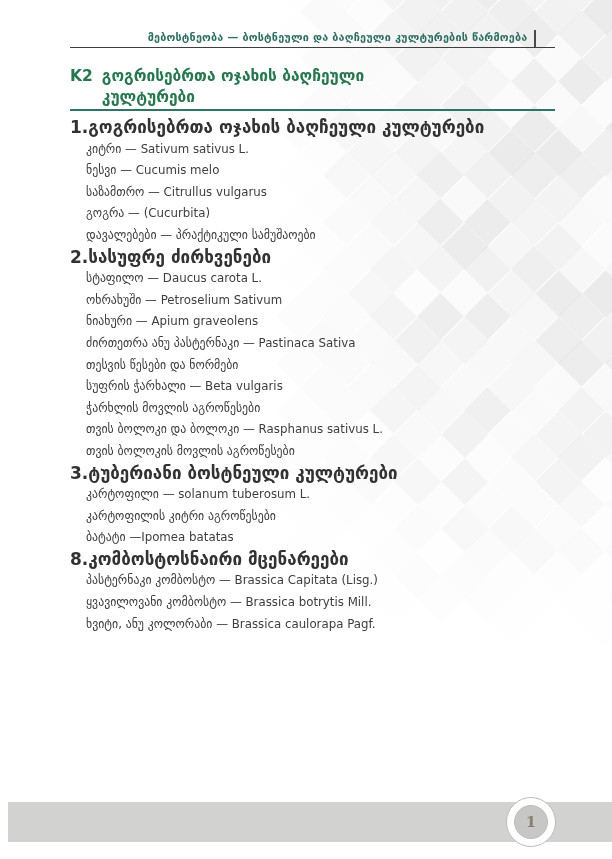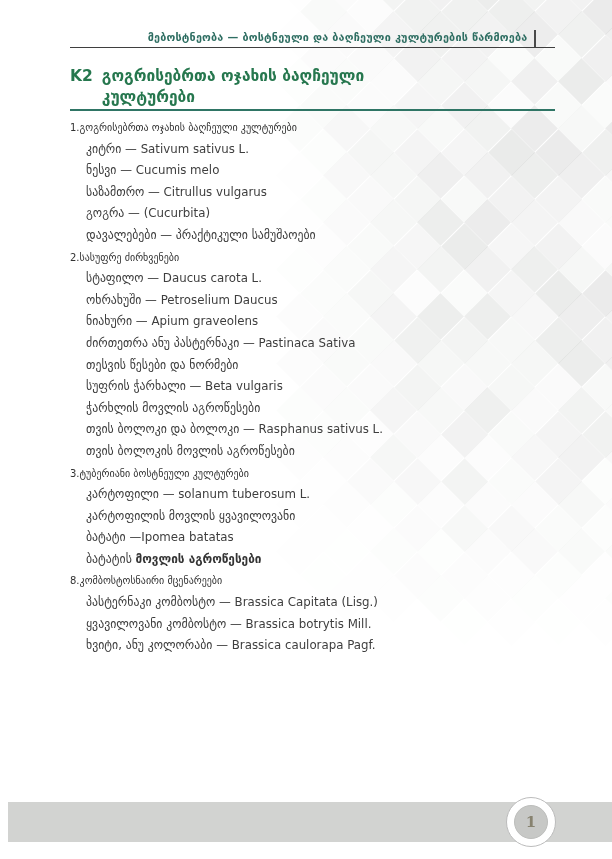--- a/index.html
+++ b/index.html
@@ -21,21 +21,21 @@
   }
   .header-bar { width:1.6px; height:17px; background:#4a4a4a; margin-left:7px; margin-right:19px; }
 
   .chapter { position:absolute; left:70px; top:66px; z-index:2; display:flex; }
   .chapter-code { font-size:15.5px; font-weight:bold; color:#26774e; line-height:21px; margin-right:9px; }
   .chapter-title { font-size:15.5px; font-weight:bold; color:#26774e; line-height:21px; max-width:285px; }
 
   .title-rule { position:absolute; left:70px; right:57px; top:109px; height:1.8px; background:#2f7565; z-index:2; }
 
   .toc { position:absolute; left:70px; top:117px; width:475px; z-index:2; }
-  .toc-heading { font-size:10px; font-weight:normal; color:#323232; line-height:21.6px; white-space:nowrap; }
+  .toc-heading { font-size:17px; font-weight:bold; color:#323232; line-height:21.6px; white-space:nowrap; }
   .toc-item { font-size:11.8px; color:#3e3e3e; line-height:21.6px; padding-left:16px; white-space:nowrap; }
   .toc-item .b { font-weight:bold; color:#343434; }
 
   .footer-bar { position:absolute; left:8px; top:802px; width:604px; height:40px; background:#d2d3d1; z-index:1; }
   .page-circle {
     position:absolute; left:506px; top:797px; width:50px; height:50px; border-radius:50%;
     background:#ffffff; border:1px solid #bcbcbc; box-sizing:border-box;
     display:flex; align-items:center; justify-content:center; z-index:3;
   }
   .page-circle-inner {
@@ -272,33 +272,32 @@
 
   <div class="toc" id="toc">
       <div class="toc-heading">1.გოგრისებრთა ოჯახის ბაღჩეული კულტურები</div>
       <div class="toc-item">კიტრი — Sativum sativus L.</div>
       <div class="toc-item">ნესვი — Cucumis melo</div>
       <div class="toc-item">საზამთრო — Citrullus vulgarus</div>
       <div class="toc-item">გოგრა — (Cucurbita)</div>
       <div class="toc-item">დავალებები — პრაქტიკული სამუშაოები</div>
       <div class="toc-heading">2.სასუფრე ძირხვენები</div>
       <div class="toc-item">სტაფილო — Daucus carota L.</div>
-      <div class="toc-item">ოხრახუში — Petroselium Daucus</div>
+      <div class="toc-item">ოხრახუში — Petroselium Sativum</div>
       <div class="toc-item">ნიახური — Apium graveolens</div>
       <div class="toc-item">ძირთეთრა ანუ პასტერნაკი — Pastinaca Sativa</div>
       <div class="toc-item">თესვის წესები და ნორმები</div>
       <div class="toc-item">სუფრის ჭარხალი — Beta vulgaris</div>
       <div class="toc-item">ჭარხლის მოვლის აგროწესები</div>
       <div class="toc-item">თვის ბოლოკი და ბოლოკი — Rasphanus sativus L.</div>
       <div class="toc-item">თვის ბოლოკის მოვლის აგროწესები</div>
       <div class="toc-heading">3.ტუბერიანი ბოსტნეული კულტურები</div>
       <div class="toc-item">კარტოფილი — solanum tuberosum L.</div>
-      <div class="toc-item">კარტოფილის მოვლის ყვავილოვანი</div>
+      <div class="toc-item">კარტოფილის კიტრი აგროწესები</div>
       <div class="toc-item">ბატატი —Ipomea batatas</div>
-      <div class="toc-item"><span>ბატატის </span><span class="b">მოვლის აგროწესები</span></div>
       <div class="toc-heading">8.კომბოსტოსნაირი მცენარეები</div>
       <div class="toc-item">პასტერნაკი კომბოსტო — Brassica Capitata (Lisg.)</div>
       <div class="toc-item">ყვავილოვანი კომბოსტო — Brassica botrytis Mill.</div>
       <div class="toc-item">ხვიტი, ანუ კოლორაბი — Brassica caulorapa Pagf.</div>
     </div>
 
   <div class="footer-bar"></div>
   <div class="page-circle">
     <div class="page-circle-inner">1</div>
   </div>

